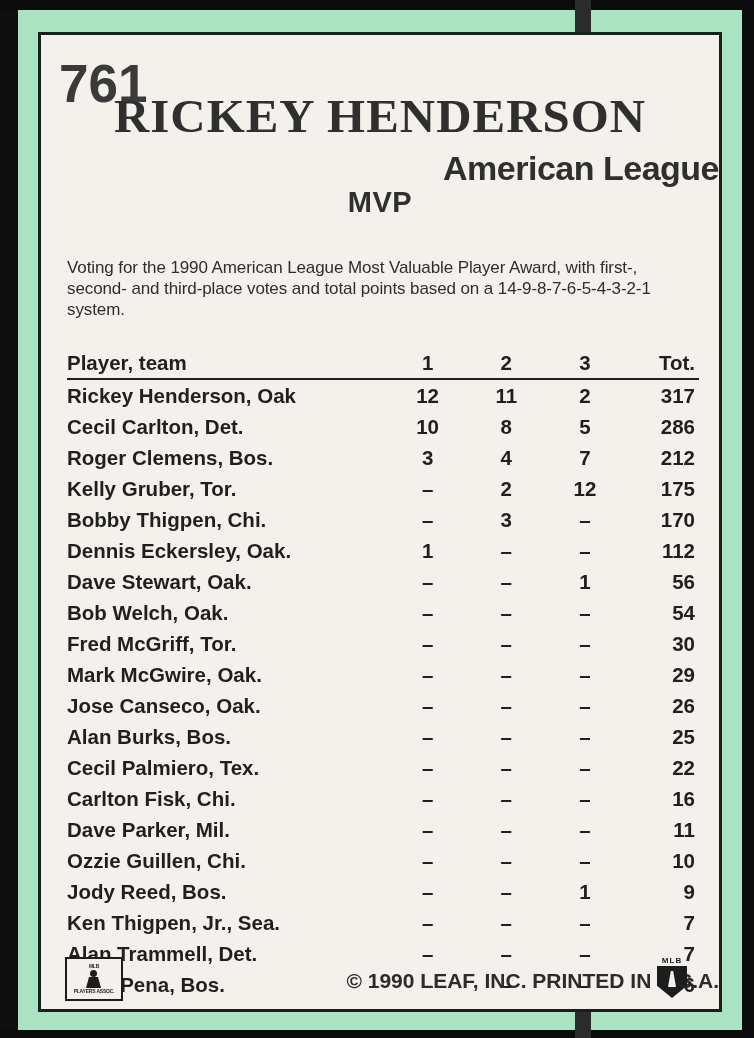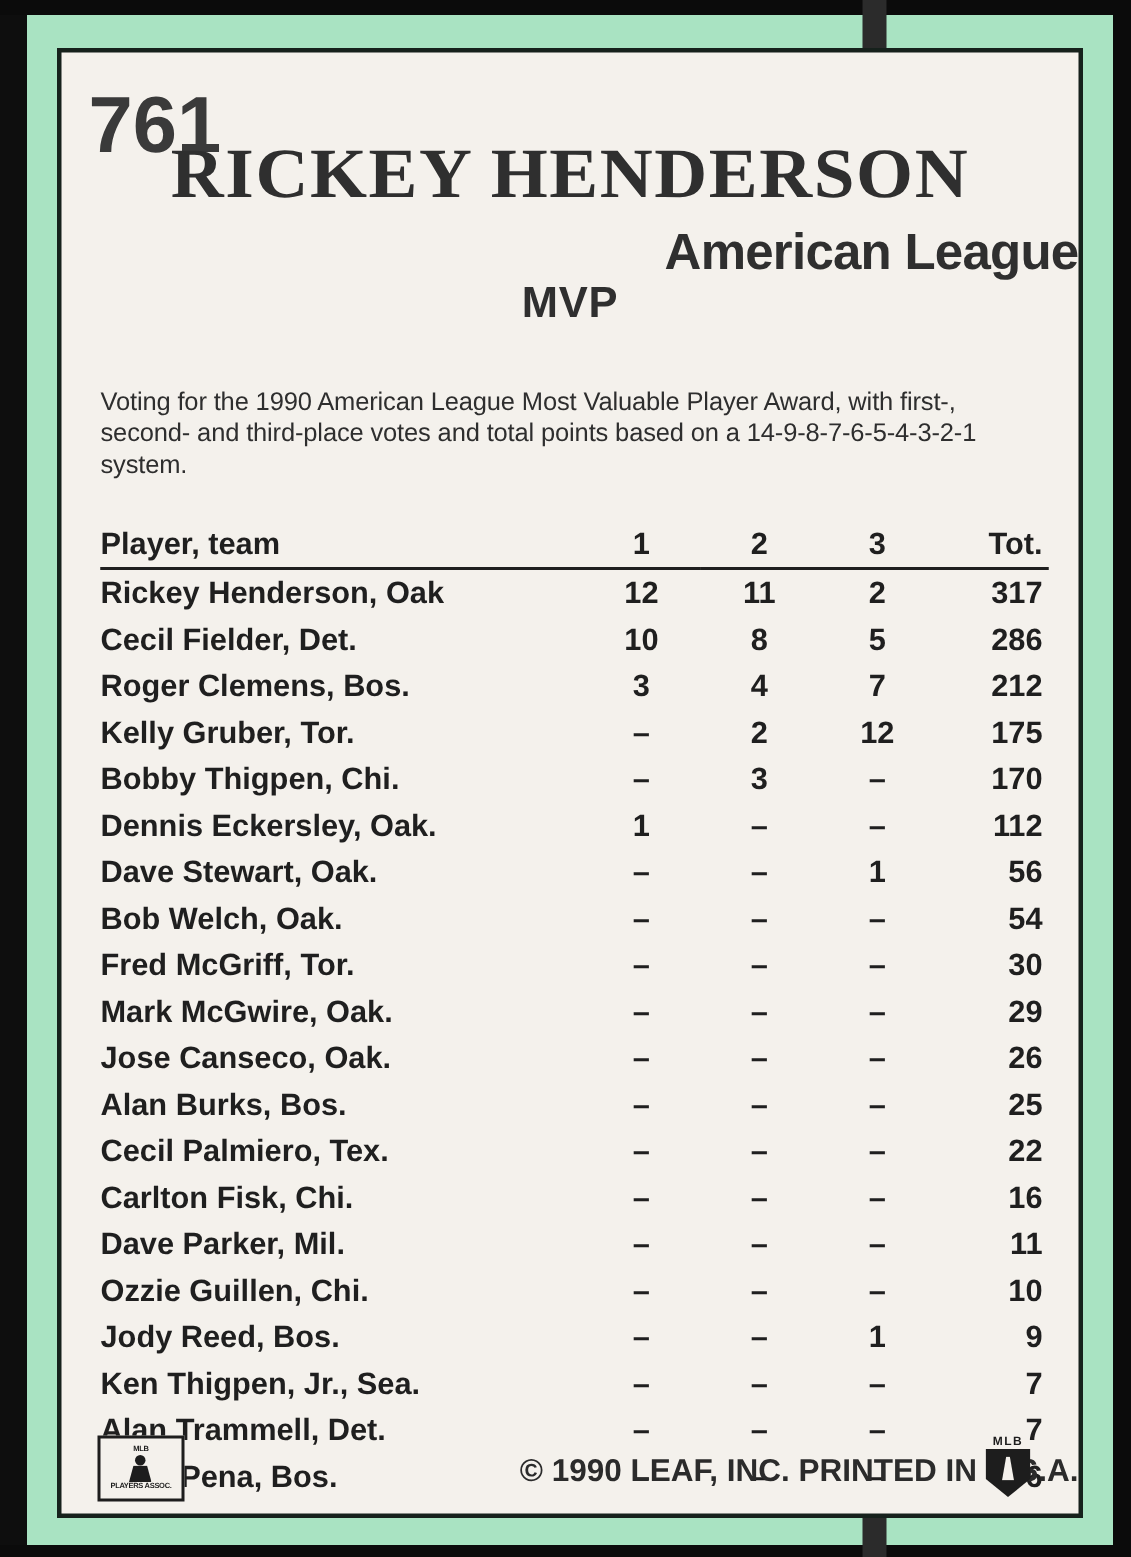--- a/index.html
+++ b/index.html
@@ -288,21 +288,21 @@
       </thead>
       <tbody>
         <tr>
           <td class="player-col">Rickey Henderson, Oak</td>
           <td class="num-col">12</td>
           <td class="num-col">11</td>
           <td class="num-col">2</td>
           <td class="tot-col">317</td>
         </tr>
         <tr>
-          <td class="player-col">Cecil Fielder, Det.</td>
+          <td class="player-col">Cecil Carlton, Det.</td>
           <td class="num-col">10</td>
           <td class="num-col">8</td>
           <td class="num-col">5</td>
           <td class="tot-col">286</td>
         </tr>
         <tr>
           <td class="player-col">Roger Clemens, Bos.</td>
           <td class="num-col">3</td>
           <td class="num-col">4</td>
           <td class="num-col">7</td>

